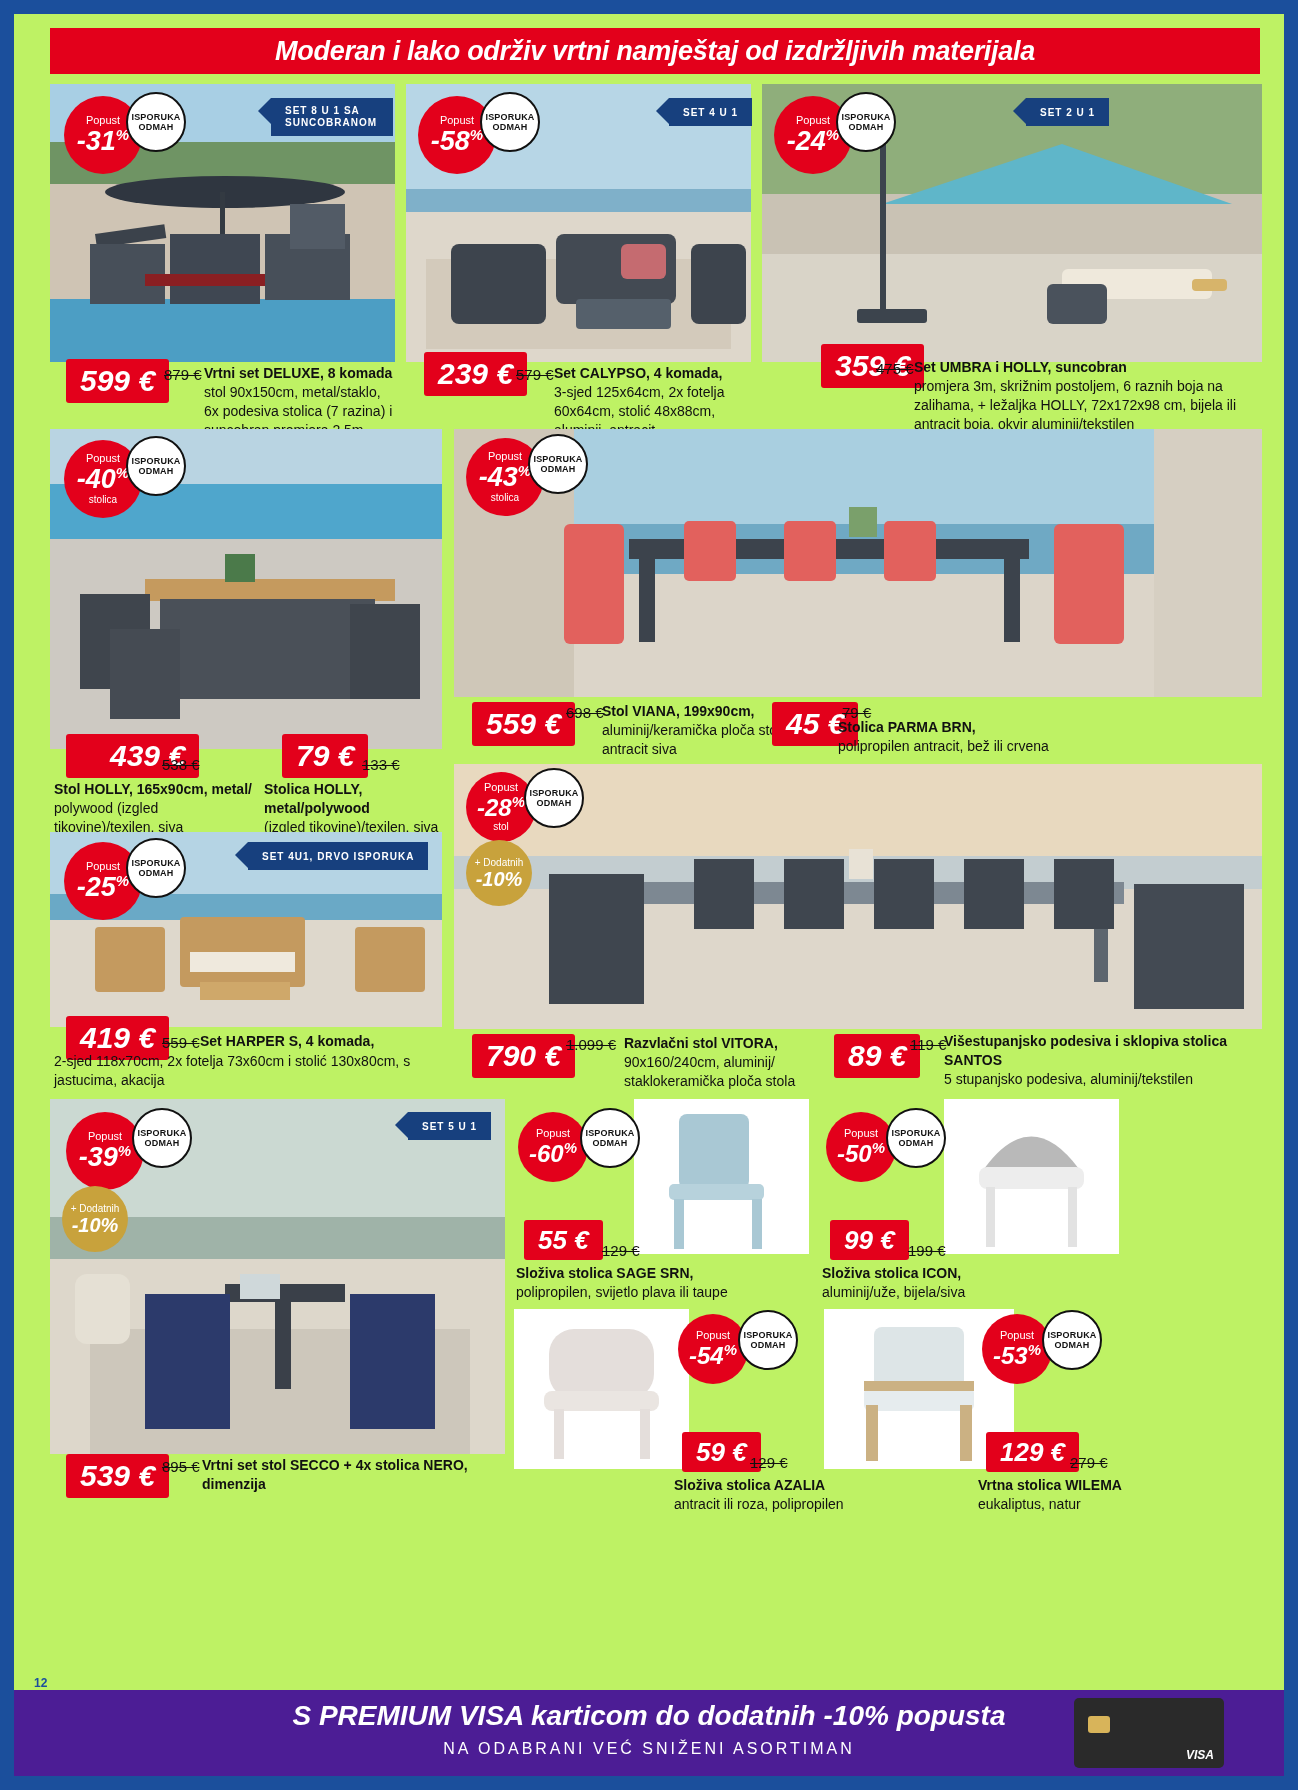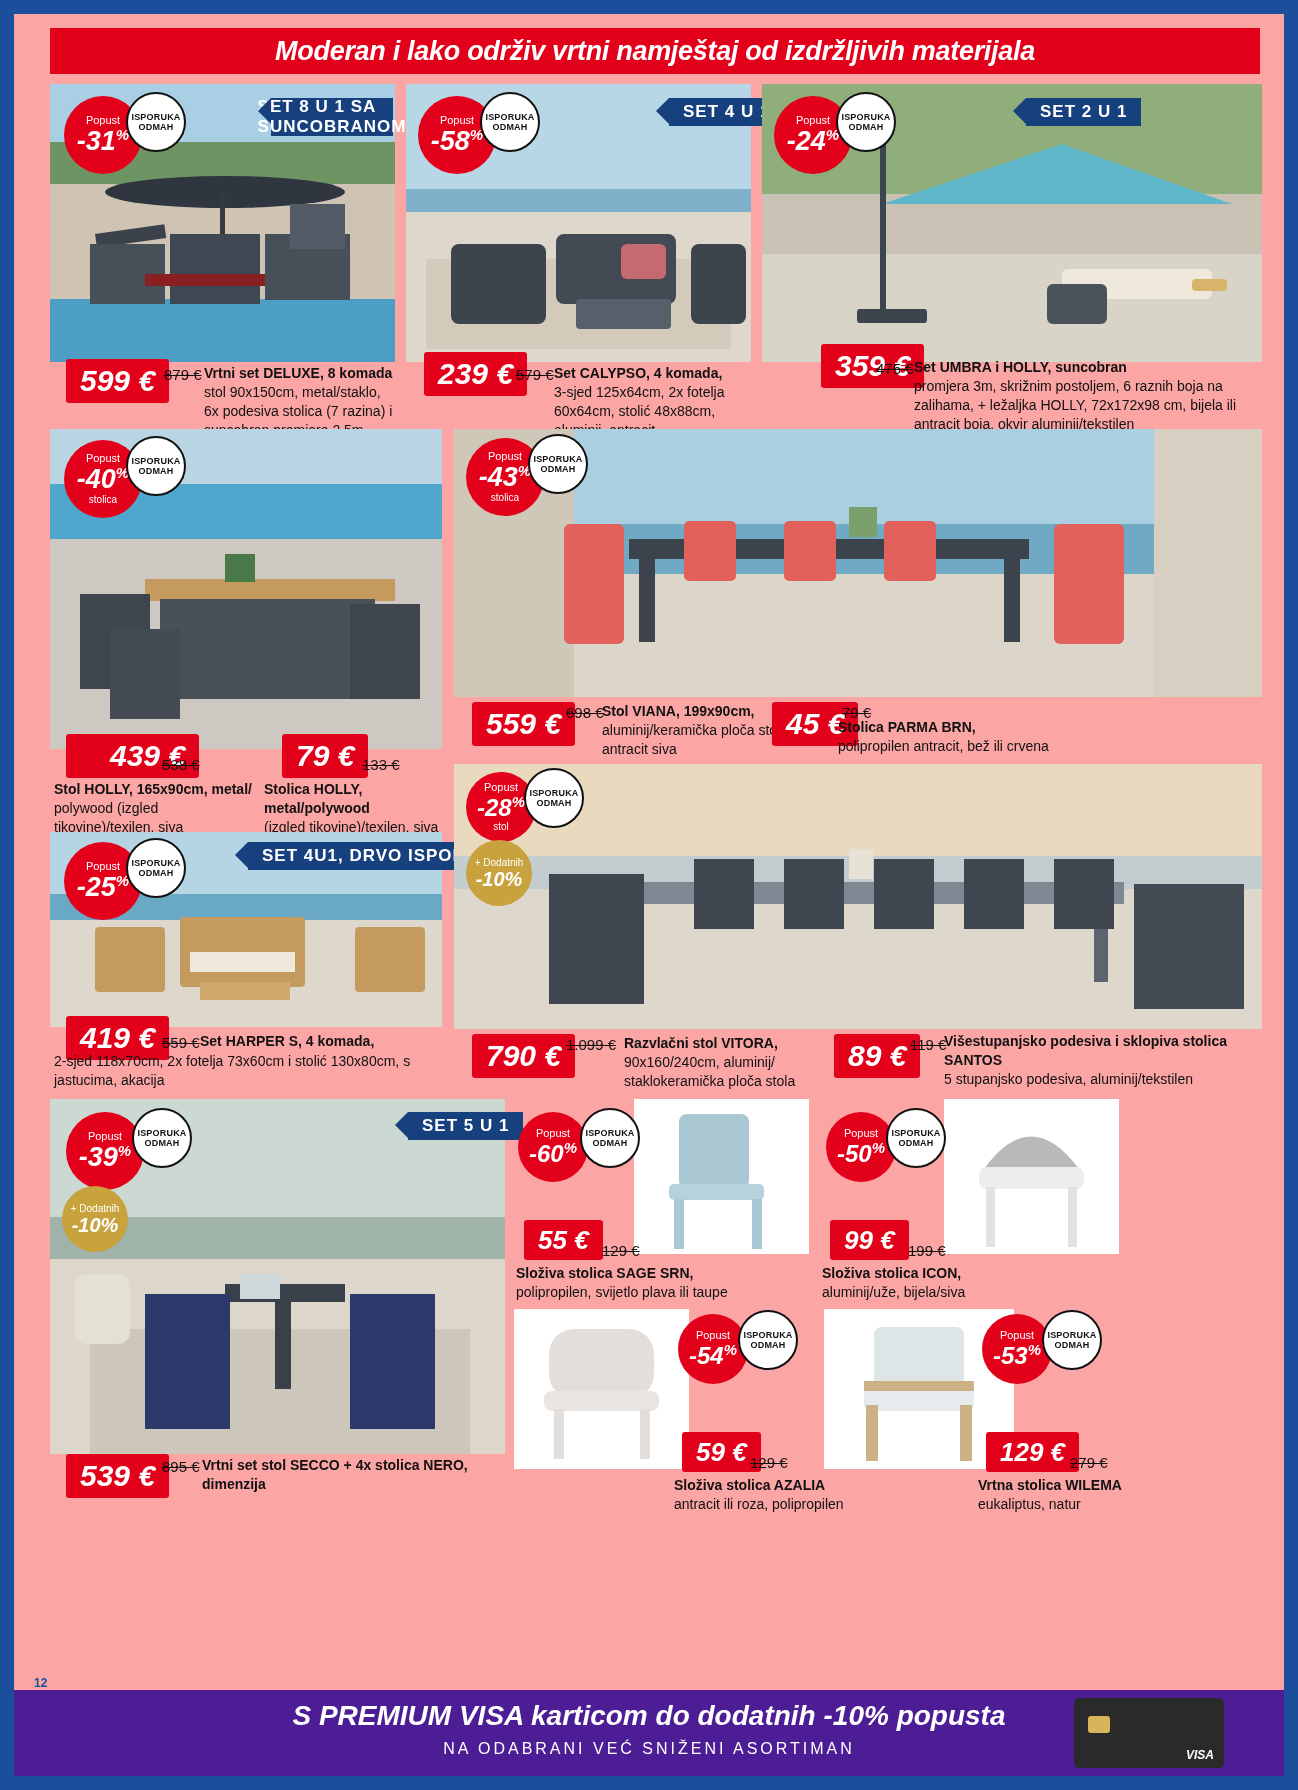--- a/index.html
+++ b/index.html
@@ -6,21 +6,21 @@
   html, body { margin:0; padding:0; }
   body {
     width:1298px; height:1790px;
     background:#1b4f9c;
     font-family:"Liberation Sans", sans-serif;
     position:relative;
     overflow:hidden;
   }
   .page {
     position:absolute; left:0; top:0; width:1298px; height:1790px;
-    background:#fca5a5;
+    background:#bef264;
     border:14px solid #1b4f9c;
   }
   
   .hdr {
     position:absolute; left:36px; top:14px; width:1210px; height:46px;
     background:#e3001b; color:#fff;
     display:flex; align-items:center; justify-content:center;
     font-size:27px; font-weight:bold; font-style:italic; letter-spacing:-0.3px;
   }
   
@@ -50,21 +50,21 @@
   .extra {
     position:absolute; width:66px; height:66px; border-radius:50%;
     background:#c8a23c; color:#fff;
     display:flex; flex-direction:column; align-items:center; justify-content:center;
     font-size:10px; line-height:1.1; text-align:center;
   }
   .extra .val { font-size:20px; font-weight:bold; font-style:italic; }
 
   .setflag {
     position:absolute; background:#17407e; color:#fff;
-    font-size:17px; font-weight:bold; letter-spacing:1px;
+    font-size:10px; font-weight:bold; letter-spacing:1px;
     display:flex; align-items:center; justify-content:center;
     padding:14px 14px; height:26px;
   }
   .setflag.notch::before{
     content:""; position:absolute; left:-13px; top:0;
     border-top:13px solid transparent; border-bottom:13px solid transparent;
     border-right:13px solid #17407e;
   }
   .setflag.two-line { height:38px; flex-direction:column; line-height:1.2; }
 

